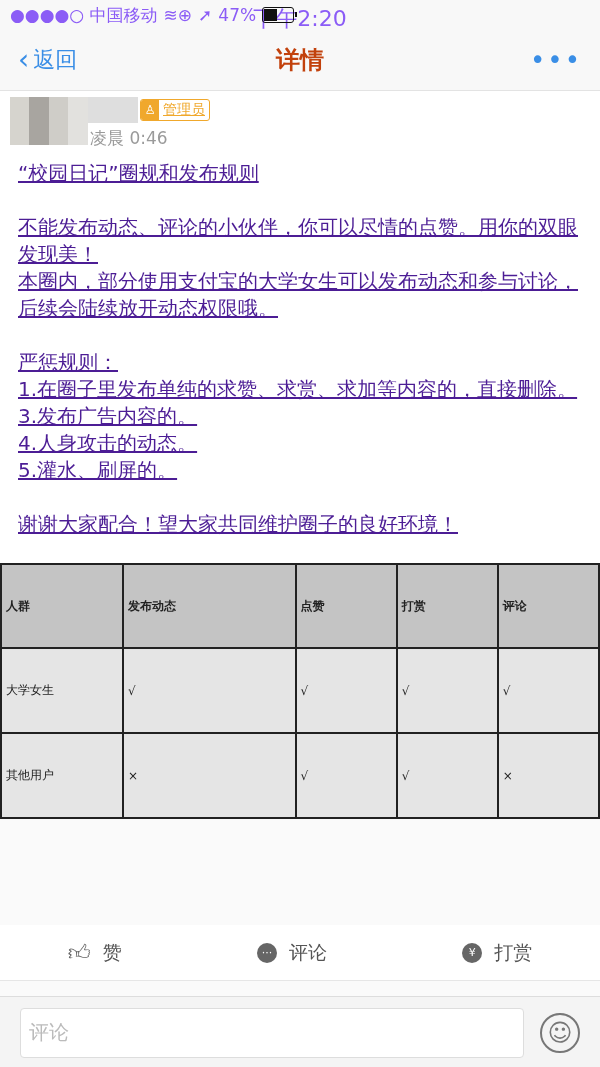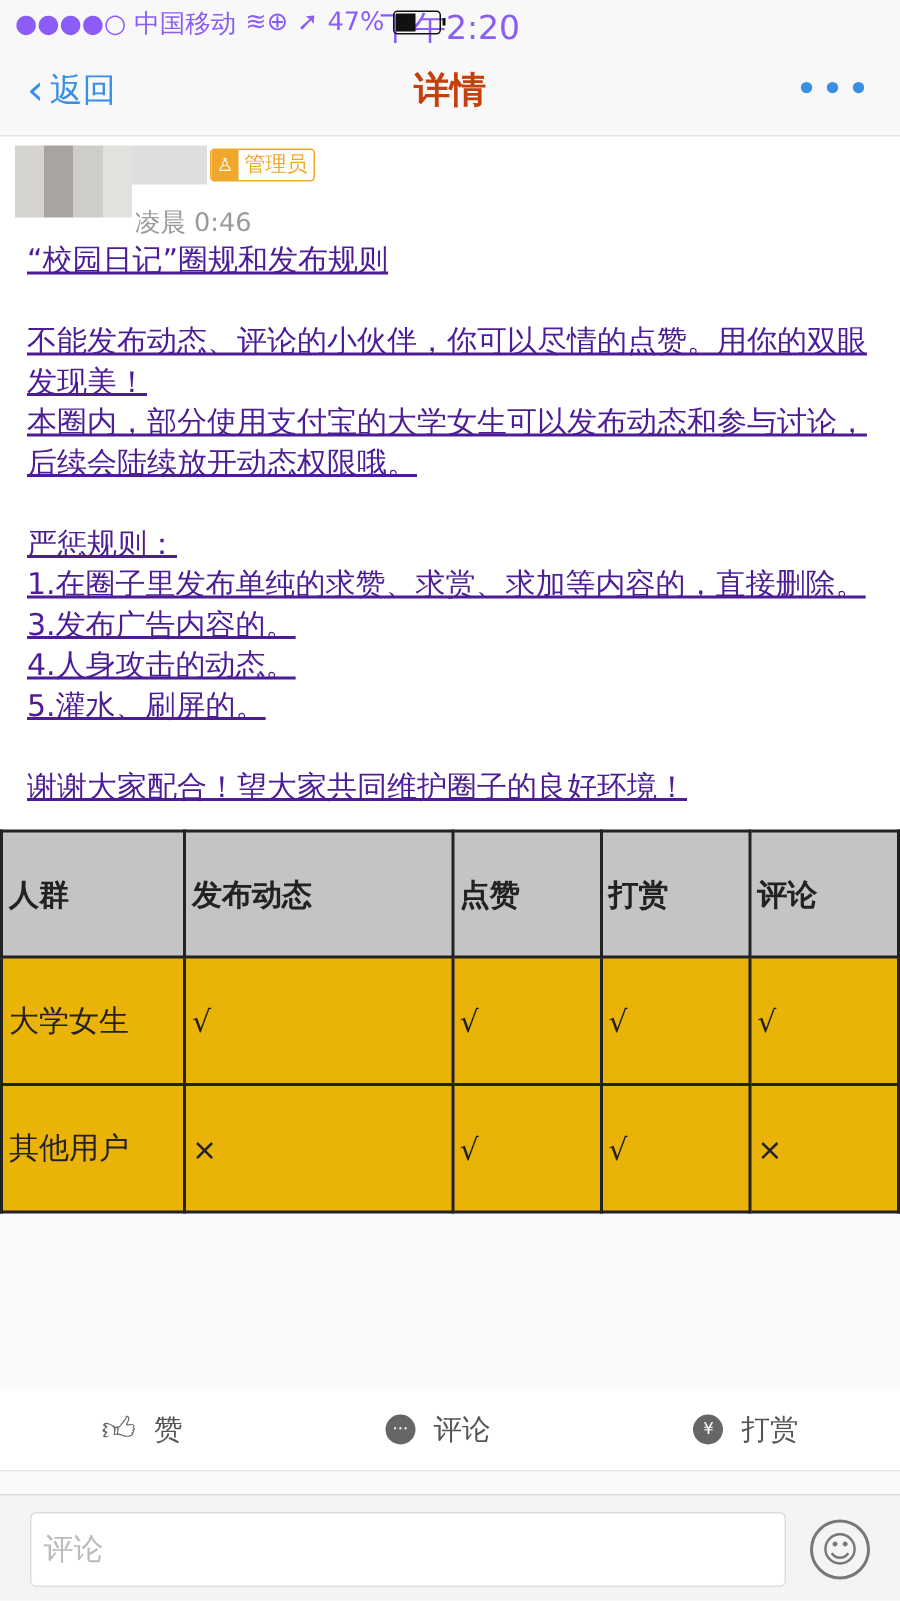--- a/index.html
+++ b/index.html
@@ -16,29 +16,29 @@
   .nav-title { position:absolute; left:0; right:0; text-align:center; font-size:24px; font-weight:bold; color:#c2410c; pointer-events:none; }
   .more { color:#3a8ee6; font-size:26px; letter-spacing:2px; cursor:pointer; }
   .post { background:#fff; padding:0 0 0 0; }
   .author { display:flex; padding:6px 10px 0 10px; height:55px; }
   .avatar { width:78px; height:48px; background:linear-gradient(90deg,#d6d4ce 0 25%,#a8a5a0 25% 50%,#cfcdc8 50% 75%,#e2e1de 75%); }
   .name-blur { width:50px; height:26px; background:#dedede; }
   .author-info { margin-left:0; }
   .author-top { display:flex; align-items:center; gap:2px; }
   .badge { display:inline-flex; align-items:center; border:1px solid #f0a82c; border-radius:3px; font-size:14px; color:#f0a82c; height:20px; overflow:hidden; }
   .badge .ico { background:#f0a82c; color:#fff; width:18px; height:100%; display:flex; align-items:center; justify-content:center; font-size:12px; }
-  .badge .txt { padding:16px 4px; }
-  .time { color:#9a9a9a; font-size:17px; margin-top:14px; margin-left:2px; }
+  .badge .txt { padding:16px 4px;text-decoration:underline; }
+  .time { color:#9a9a9a; font-size:17px; margin-top:4px; margin-left:2px; }
   .content { padding:8px 4px 0 18px; font-size:20px; line-height:27px; color:#4c1d95;text-decoration:underline; }
   .content p { margin:0; }
   .gap { height:27px; }
-  table { border-collapse:collapse; width:600px; margin-top:15px; font-size:20px; }
+  table { border-collapse:collapse; width:600px; margin-top:25px; font-size:12px; }
   th, td { border:2px solid #222; text-align:left; padding:0 4px; }
   th { background:#c4c4c4; height:82px; font-weight:bold; }
-  td { height:83px; background:#eab308; }
+  td { height:83px; background:#e5e5e5; }
   .col0 { width:112px; }
   .actions { position:absolute; top:925px; left:0; right:0; height:55px; background:#fff; display:flex; justify-content:space-around; align-items:center; border-bottom:1px solid #e6e6e6; }
   .action { display:flex; align-items:center; gap:12px; font-size:19px; color:#555; cursor:pointer; }
   .ic { width:20px; height:20px; border-radius:50%; background:#666; color:#fff; font-size:11px; display:flex; align-items:center; justify-content:center; }
   .thumb { font-size:22px; color:#666; }
   .comment-bar { position:absolute; top:996px; left:0; right:0; height:71px; background:#f4f4f4; border-top:1px solid #ddd; display:flex; align-items:center; padding:0 20px; gap:16px; }
   .comment-input { flex:1; height:48px; border:1px solid #ddd; border-radius:4px; background:#fff; font-size:20px; padding:0 8px; color:#bbb; display:flex; align-items:center; }
   .emoji { width:36px; height:36px; border:2px solid #777; border-radius:50%; display:flex; align-items:center; justify-content:center; color:#777; font-size:24px; }
 </style>
 </head>

